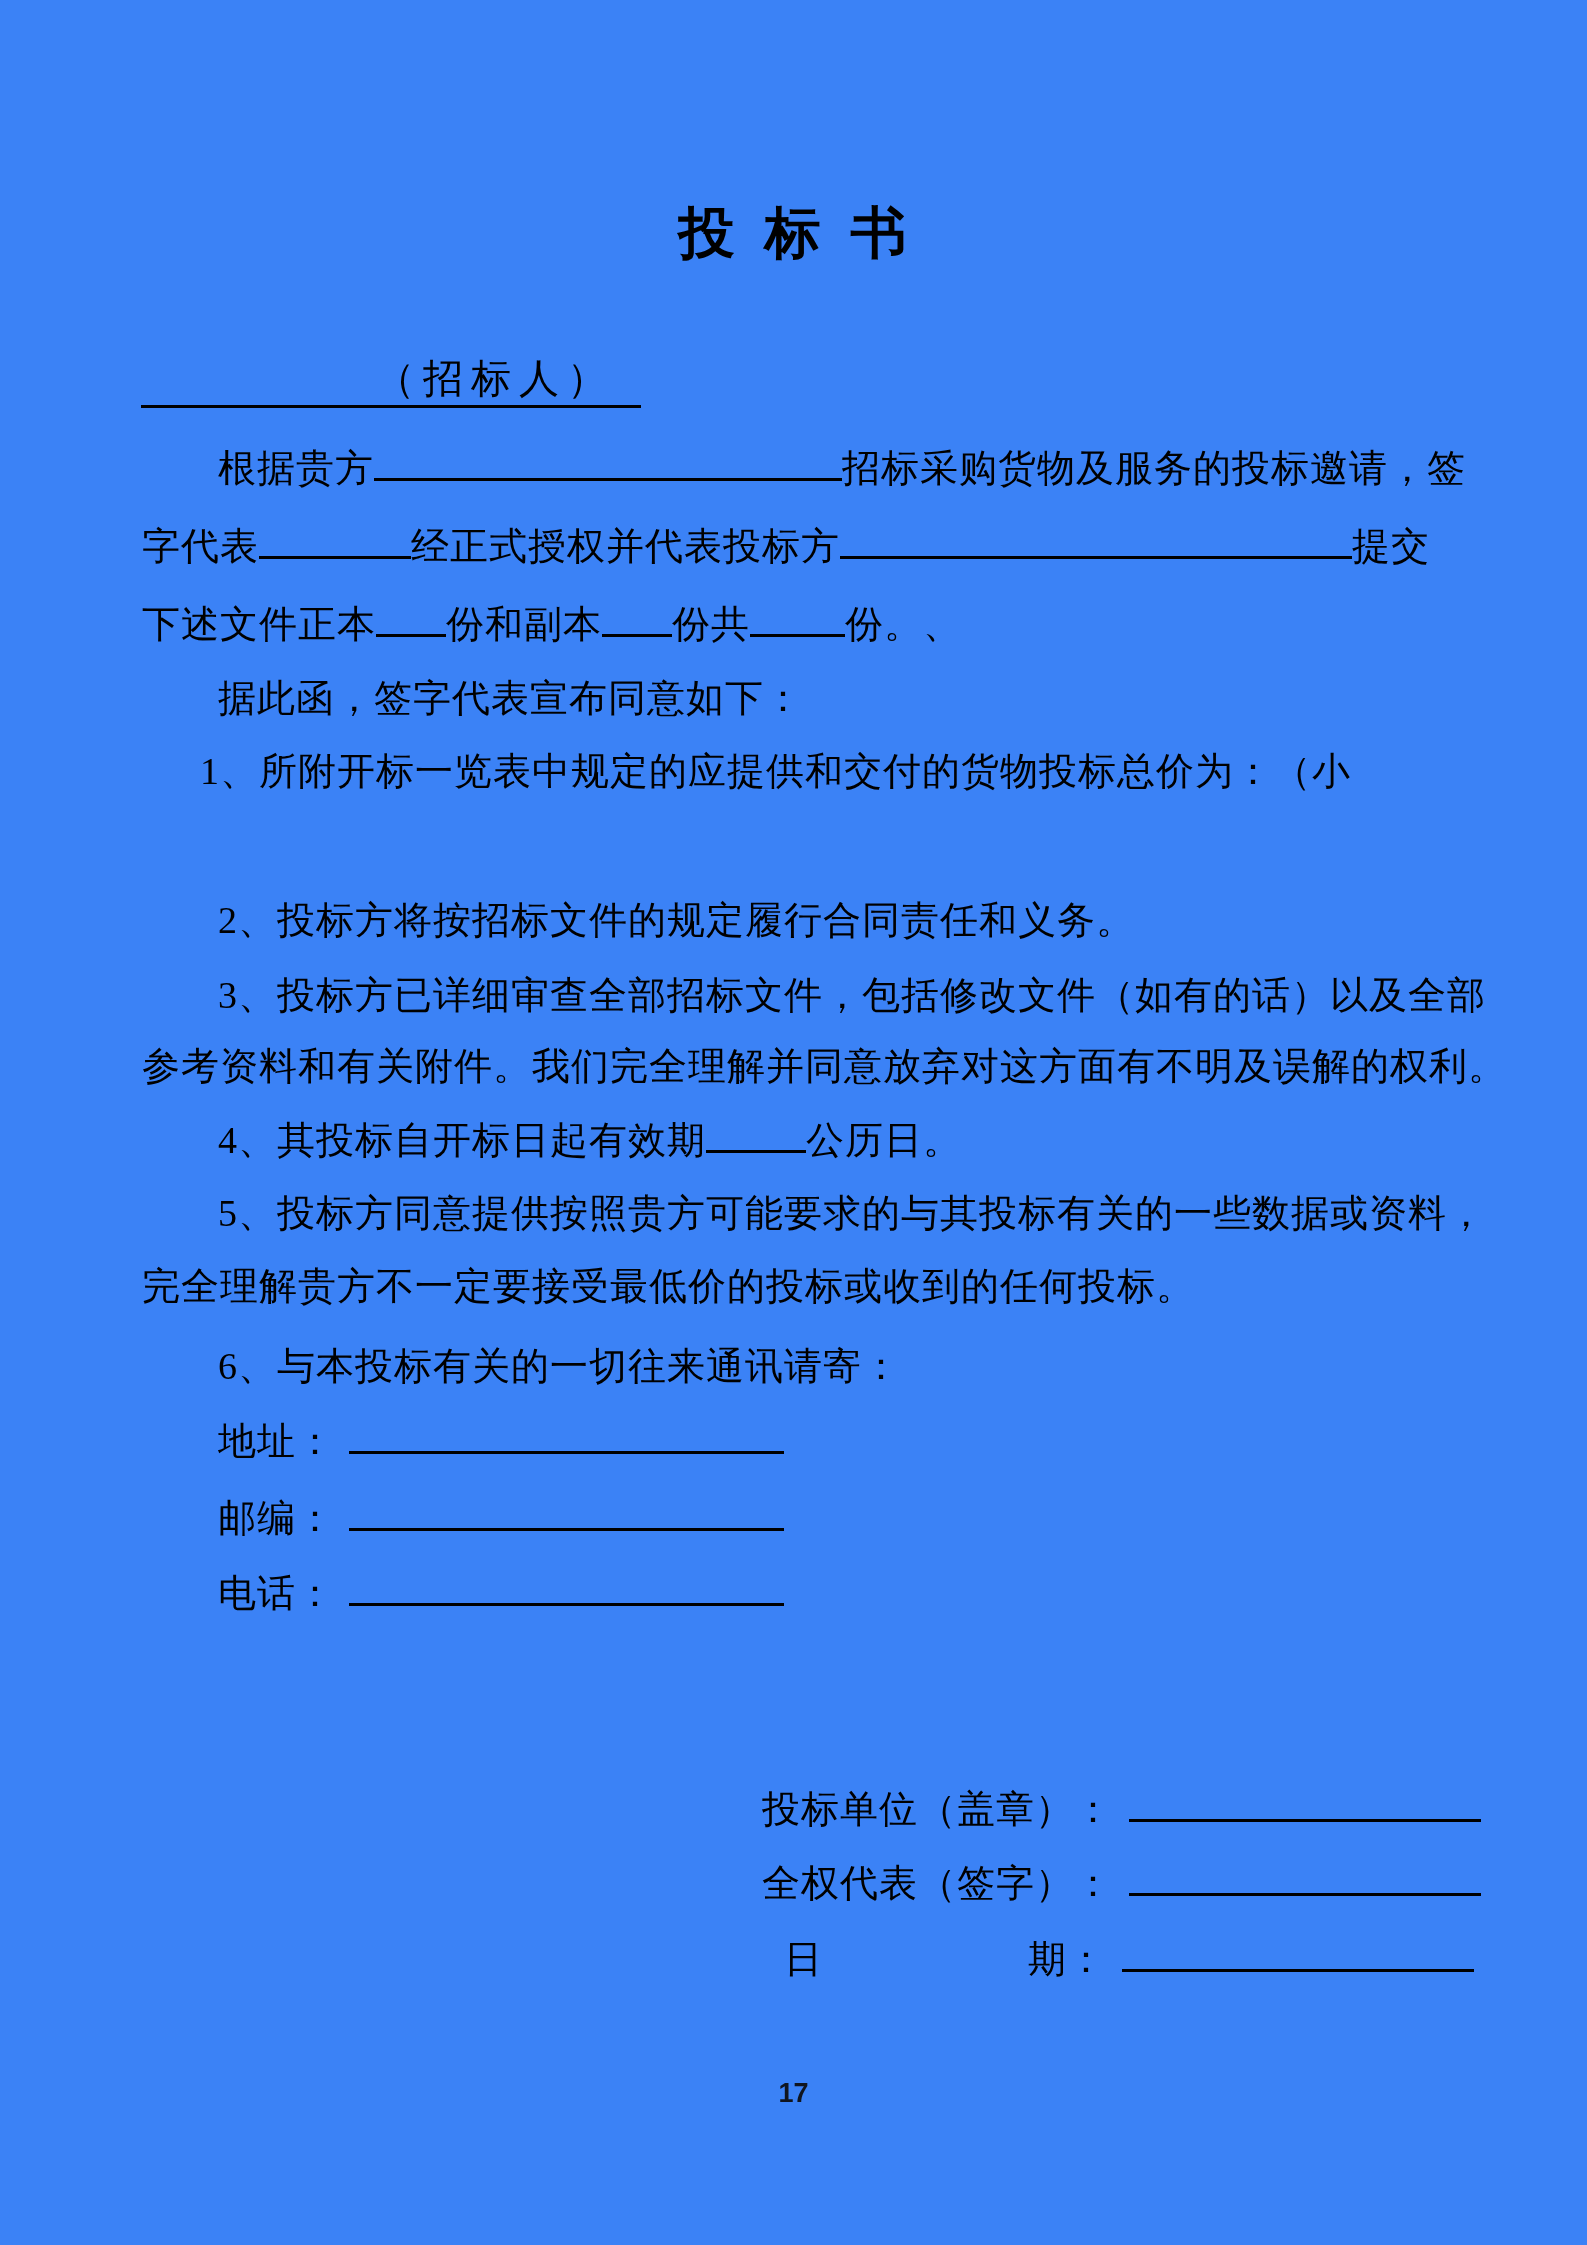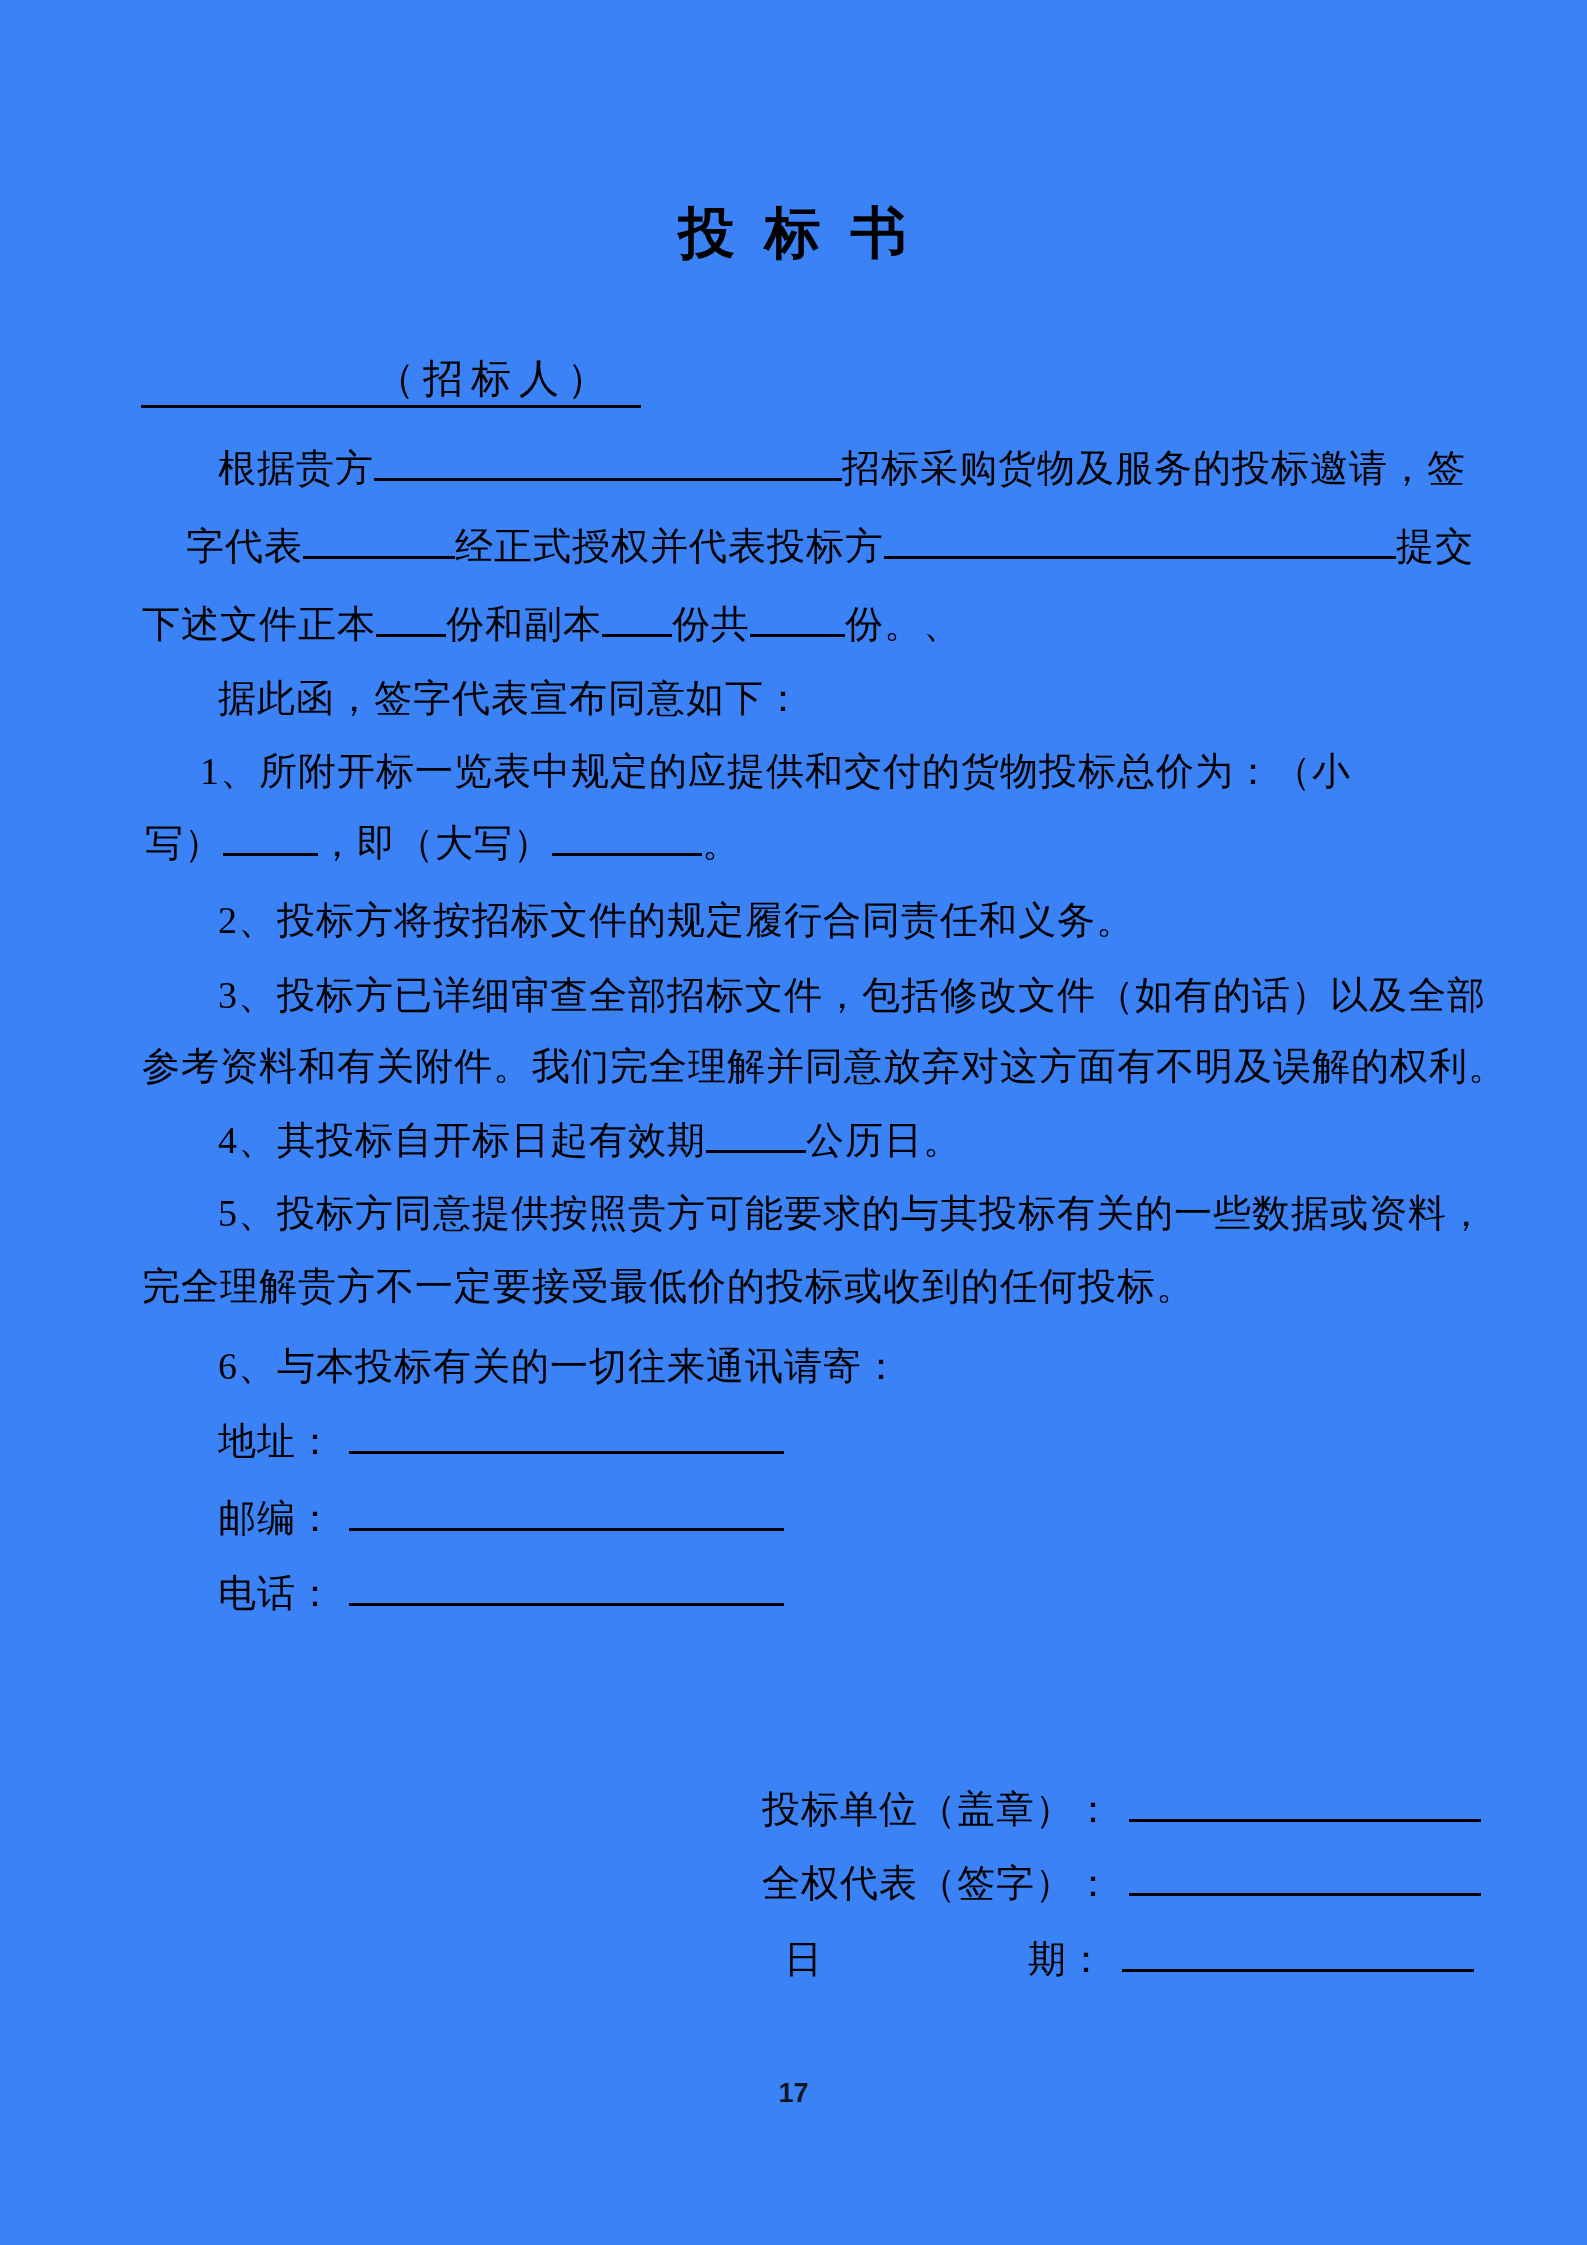--- a/index.html
+++ b/index.html
@@ -76,37 +76,34 @@
   <div class="doc-title">投 标 书</div>
 
   <div class="tenderer-line">
     <span>（招标人）</span>
   </div>
 
   <div class="line" style="top:445px;left:218px;">
     <span>根据贵方</span><span class="blank" style="width:468px;"></span><span>招标采购货物及服务的投标邀请，签</span>
   </div>
 
-  <div class="line" style="top:523px;left:142px;margin-left:44px;">
+  <div class="line" style="top:523px;left:142px;">
     <span>字代表</span><span class="blank" style="width:152px;"></span><span>经正式授权并代表投标方</span><span class="blank" style="width:512px;"></span><span>提交</span>
   </div>
 
   <div class="line" style="top:601px;left:142px;">
     <span>下述文件正本</span><span class="blank" style="width:70px;"></span><span>份和副本</span><span class="blank" style="width:70px;"></span><span>份共</span><span class="blank" style="width:95px;"></span><span>份。、</span>
   </div>
 
   <div class="line" style="top:675px;left:218px;">
     <span>据此函，签字代表宣布同意如下：</span>
   </div>
 
   <div class="line" style="top:748px;left:200px;">
     <span>1、所附开标一览表中规定的应提供和交付的货物投标总价为：（小</span>
-  </div>
-  <div class="line" style="top:820px;left:145px;">
-    <span>写）</span><span class="blank" style="width:95px;"></span><span>，即（大写）</span><span class="blank" style="width:150px;"></span><span>。</span>
   </div>
 
   <div class="line" style="top:897px;left:218px;">
     <span>2、投标方将按招标文件的规定履行合同责任和义务。</span>
   </div>
 
   <div class="line" style="top:972px;left:218px;">
     <span>3、投标方已详细审查全部招标文件，包括修改文件（如有的话）以及全部</span>
   </div>
   <div class="line" style="top:1043px;left:142px;">

